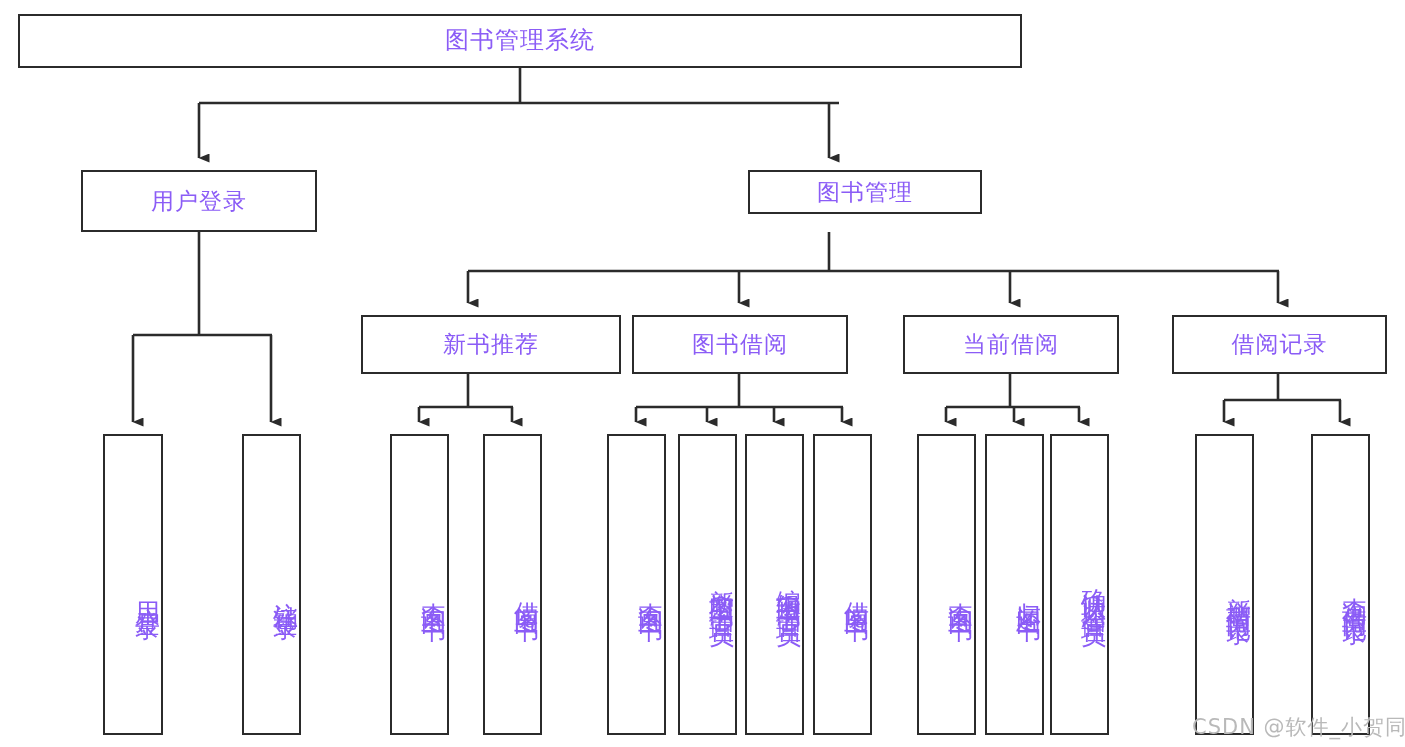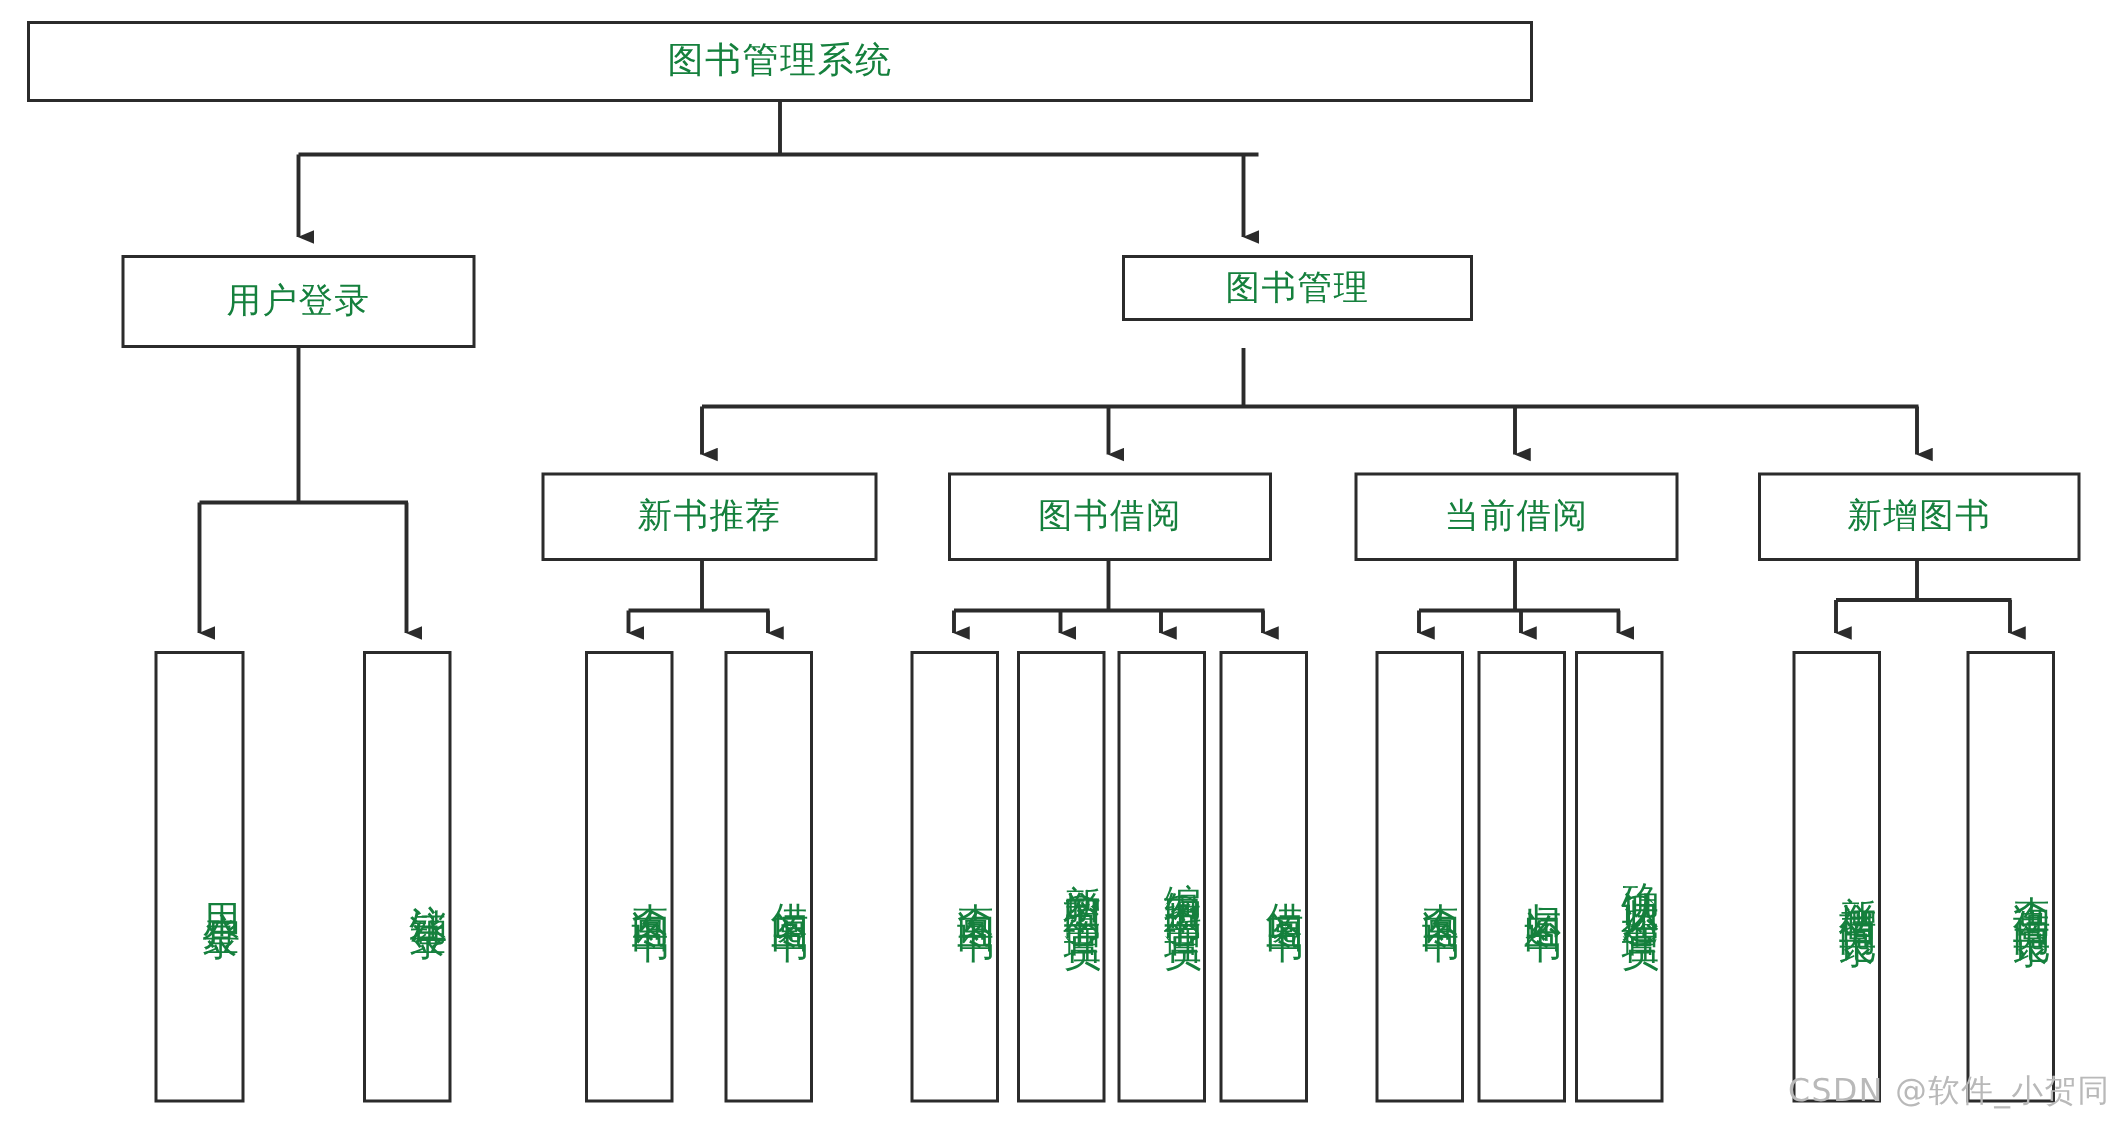--- a/index.html
+++ b/index.html
@@ -8,21 +8,21 @@
   #canvas{position:relative;width:1405px;height:747px;background:#ffffff;overflow:hidden;}
   #edges{position:absolute;left:0;top:0;width:1405px;height:747px;pointer-events:none;}
   .node{
     position:absolute;
     box-sizing:border-box;
     background:#ffffff;
     border:2px solid #2b2b2b;
     display:flex;
     align-items:center;
     justify-content:center;
-    color:#15803d;
+    color:#8b5cf6;
     line-height:1.08;
   }
   .node.h{ 
     font-size:23px;
     letter-spacing:1px;
   }
   .node.root{font-size:24px;}
   .node.v{ 
     writing-mode:vertical-rl;
     text-orientation:upright;
@@ -95,24 +95,24 @@
       <path d="M1224,400 L1224,422" marker-end="url(#arrow)"></path>
       <path d="M1340,400 L1340,422" marker-end="url(#arrow)"></path>
     </g>
   </svg>
 
   <div class="node h root" style="left:18px;top:14px;width:1004px;height:54px;">图书管理系统</div>
 
   <div class="node h" style="left:81px;top:170px;width:236px;height:62px;">用户登录</div>
   <div class="node h" style="left:712px;top:170px;width:234px;height:44px;margin-left:36px;">图书管理</div>
 
-  <div class="node h" style="left:361px;top:315px;width:224px;height:59px;">新书推荐</div>
+  <div class="node h" style="left:361px;top:315px;width:260px;height:59px;">新书推荐</div>
   <div class="node h" style="left:903px;top:315px;width:216px;height:59px;">当前借阅</div>
   <div class="node h" style="left:632px;top:315px;width:216px;height:59px;">图书借阅</div>
-  <div class="node h" style="left:1172px;top:315px;width:215px;height:59px;">新增图书</div>
+  <div class="node h" style="left:1172px;top:315px;width:215px;height:59px;">借阅记录</div>
 
   <div class="node v" style="left:103px;top:434px;width:60px;height:301px;">用户登录</div>
   <div class="node v" style="left:242px;top:434px;width:59px;height:301px;">注销登录</div>
 
   <div class="node v" style="left:390px;top:434px;width:59px;height:301px;">查询图书</div>
   <div class="node v" style="left:483px;top:434px;width:59px;height:301px;">借阅图书</div>
 
   <div class="node v" style="left:607px;top:434px;width:59px;height:301px;">查询图书</div>
   <div class="node v" style="left:678px;top:434px;width:59px;height:301px;">新增图书（管理员）</div>
   <div class="node v" style="left:745px;top:434px;width:59px;height:301px;">编辑图书（管理员）</div>

